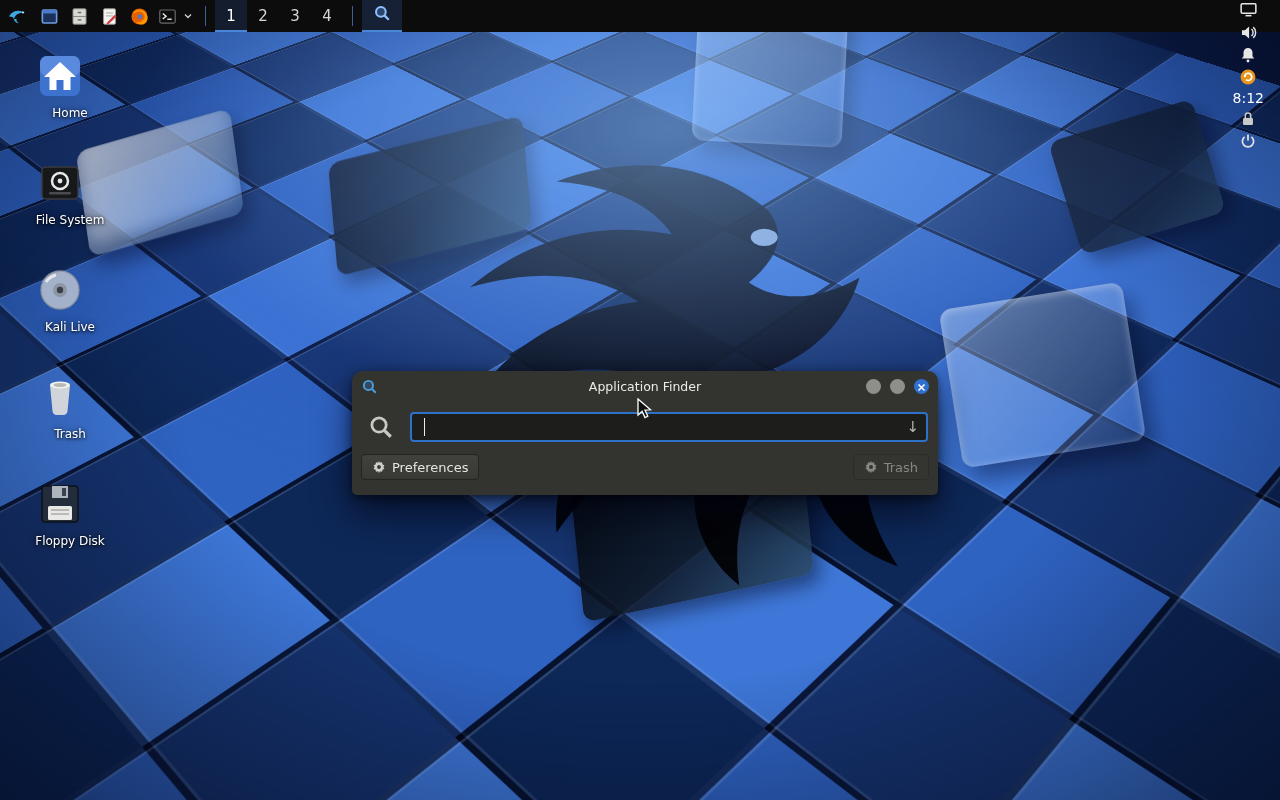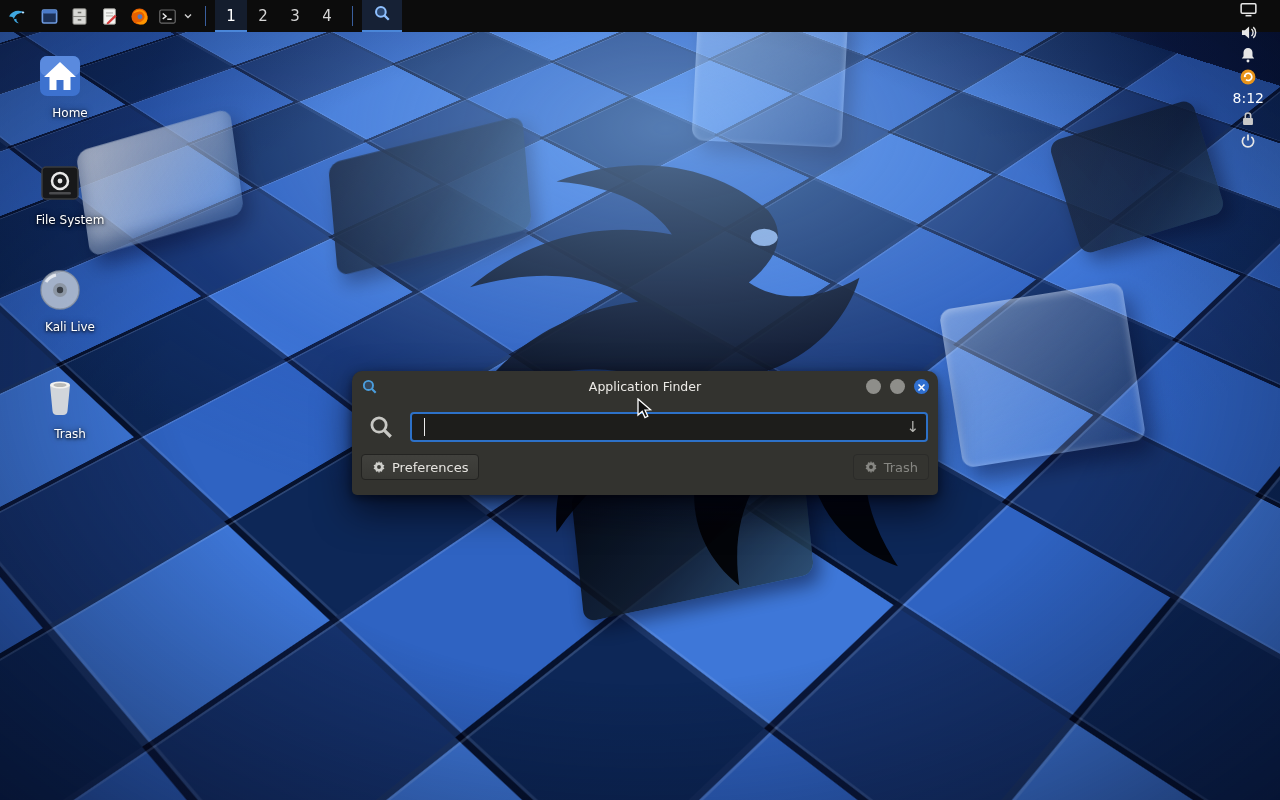--- a/index.html
+++ b/index.html
@@ -303,20 +303,33 @@
   <div class="dicon">
     <span class="ic">
       <svg width="48" height="48" viewBox="0 0 48 48">
         <path d="M14 12 H34 L31.5 38 a4.5 4.5 0 0 1 -4.5 4 h-6 a4.5 4.5 0 0 1 -4.5 -4 Z" fill="#dededc" opacity="0.92"></path>
         <ellipse cx="24" cy="12" rx="10" ry="3.4" fill="#f2f2f0"></ellipse>
         <ellipse cx="24" cy="12" rx="6.6" ry="2" fill="#b9b9b6"></ellipse>
       </svg>
     </span>
     <div class="dlabel">Trash</div>
   </div>
+  <div class="dicon">
+    <span class="ic">
+      <svg width="48" height="48" viewBox="0 0 48 48">
+        <rect x="6" y="6" width="36" height="36" rx="3" fill="#232c3a" stroke="#0d1118" stroke-width="1.5"></rect>
+        <rect x="16" y="6" width="16" height="12" fill="#aeb4bc"></rect>
+        <rect x="26" y="8" width="4" height="8" fill="#3a4250"></rect>
+        <rect x="12" y="26" width="24" height="14" rx="1.5" fill="#e8e8e6"></rect>
+        <line x1="15" y1="30" x2="33" y2="30" stroke="#9a9a96" stroke-width="1.2"></line>
+        <line x1="15" y1="34" x2="33" y2="34" stroke="#9a9a96" stroke-width="1.2"></line>
+      </svg>
+    </span>
+    <div class="dlabel">Floppy Disk</div>
+  </div>
 </div>
 
 <div class="finder">
   <div class="titlebar">
     <span class="tbicon">
       <svg width="17" height="17" viewBox="0 0 16 16">
         <circle cx="7" cy="7" r="4.3" stroke="#4a9ede" stroke-width="1.8" fill="rgba(60,120,200,0.3)"></circle>
         <line x1="10.3" y1="10.3" x2="13.8" y2="13.8" stroke="#4a9ede" stroke-width="2"></line>
       </svg>
     </span>

